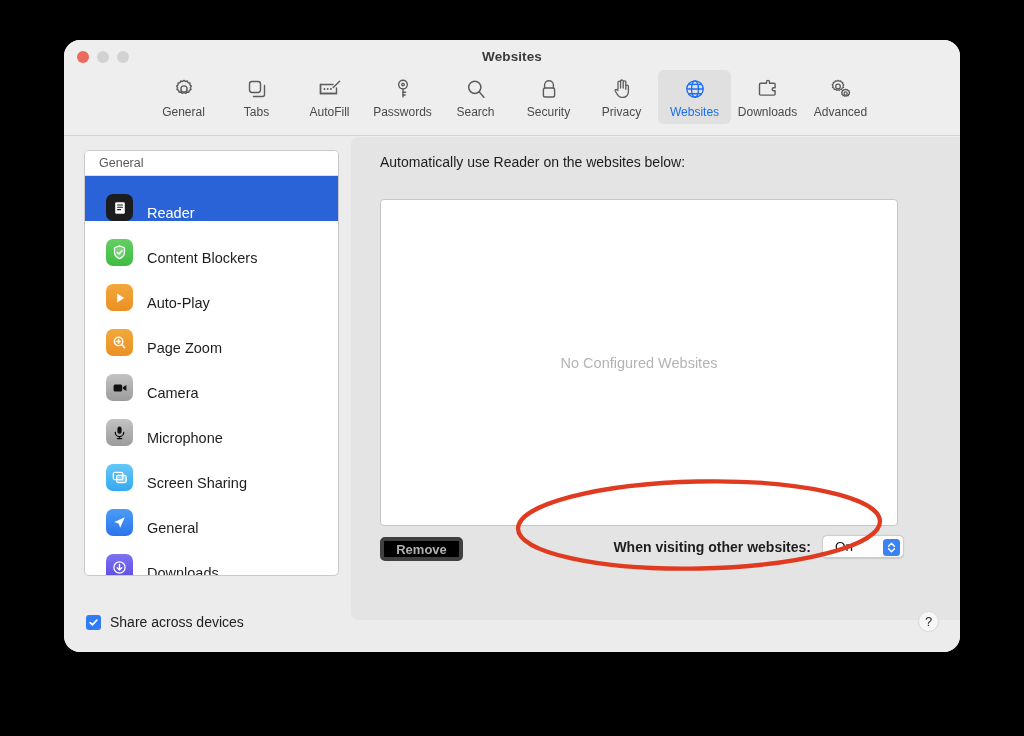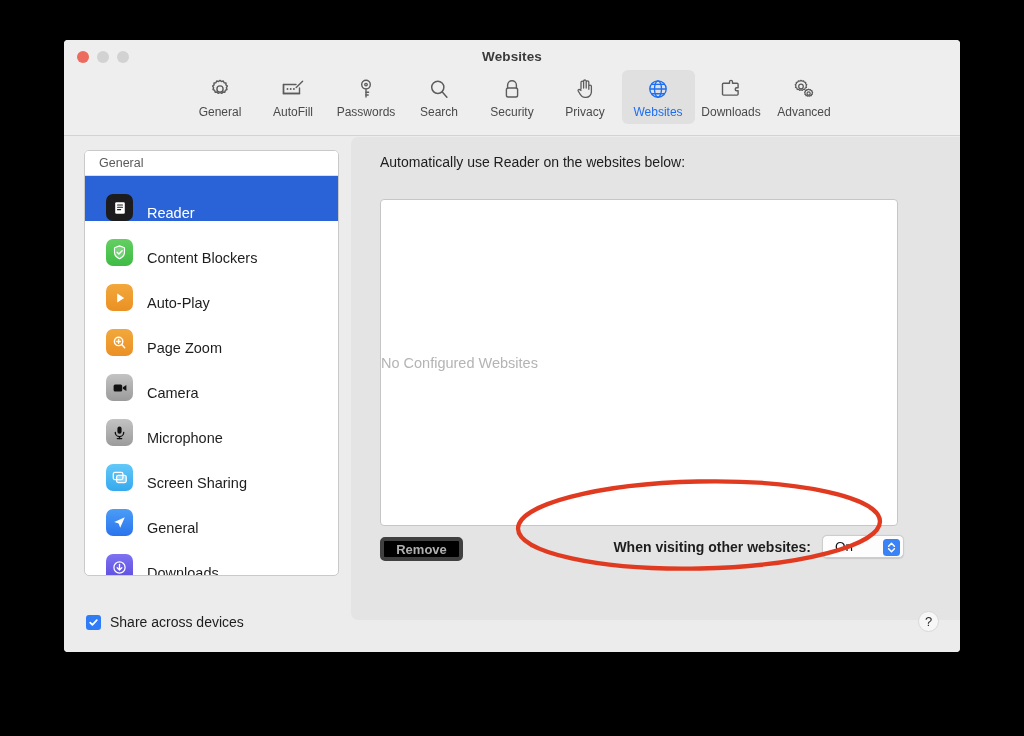--- a/index.html
+++ b/index.html
@@ -9,21 +9,21 @@
     font-family: "Liberation Sans", sans-serif;
     overflow: hidden;
   }
 
   
   #window {
     position: absolute;
     left: 64px; top: 40px;
     width: 896px; height: 612px;
     background: #ececec;
-    border-radius: 4px;
+    border-radius: 16px;
     overflow: hidden;
     box-shadow: 0 0 0 0.5px rgba(0,0,0,0.35);
   }
 
   
   #titlebar {
     position: relative;
     height: 96px;
     background: #eeeeee;
     border-bottom: 1px solid #d3d3d3;
@@ -130,21 +130,21 @@
     position: absolute; left: 29px; top: 17px;
     font-size: 14px; color: #1d1d1d;
   }
   #list-box {
     position: absolute;
     left: 29px; top: 62px;
     width: 518px; height: 327px;
     background: #ffffff;
     border: 1px solid #c6c6c6;
     border-radius: 4px;
-    display: flex; align-items: center; 
+    display: flex; align-items: center; justify-content: center;
   }
   #list-empty {
     font-size: 14.5px; color: #b4b4b4;
   }
   #remove-btn {
     position: absolute;
     left: 29px; top: 400px;
     width: 83px; height: 24px;
     background: #000000;
     border: 4px solid #404040;
@@ -216,20 +216,29 @@
       <div class="tb-item">
         <span class="tb-icon">
           <svg width="24" height="24" viewBox="0 0 24 24" fill="none" stroke="#5c5c5c" stroke-width="1.4">
             <circle cx="12" cy="12" r="3.1"></circle>
             <path d="M12 3.4l1.5 1.1 1.8-.5.8 1.7 1.9.3-.1 1.9 1.5 1.2-1 1.6.6 1.8-1.7.8-.4 1.9-1.9-.2-1.3 1.4-1.7-.9-1.7.9-1.3-1.4-1.9.2-.4-1.9-1.7-.8.6-1.8-1-1.6 1.5-1.2-.1-1.9 1.9-.3.8-1.7 1.8.5z" stroke-linejoin="round"></path>
           </svg>
         </span>
         <span class="tb-label">General</span>
       </div>
 
+      <div class="tb-item">
+        <span class="tb-icon">
+          <svg width="24" height="24" viewBox="0 0 24 24" fill="none" stroke="#5c5c5c" stroke-width="1.4">
+            <rect x="4.5" y="4.5" width="11" height="11" rx="2.4"></rect>
+            <path d="M8.5 19.5h9a2 2 0 0 0 2-2v-9" stroke-linecap="round"></path>
+          </svg>
+        </span>
+        <span class="tb-label">Tabs</span>
+      </div>
 
       <div class="tb-item">
         <span class="tb-icon">
           <svg width="26" height="24" viewBox="0 0 26 24" fill="none" stroke="#5c5c5c" stroke-width="1.4">
             <path d="M3.5 7.5h12.5M3.5 7.5v9h16v-5.5" stroke-linecap="round"></path>
             <path d="M19.5 16.5H3.5" stroke-linecap="round"></path>
             <path d="M3.5 7.5v9" stroke-linecap="round"></path>
             <circle cx="7.5" cy="12" r="0.95" fill="#5c5c5c" stroke="none"></circle>
             <circle cx="10.7" cy="12" r="0.95" fill="#5c5c5c" stroke="none"></circle>
             <circle cx="13.9" cy="12" r="0.95" fill="#5c5c5c" stroke="none"></circle>

